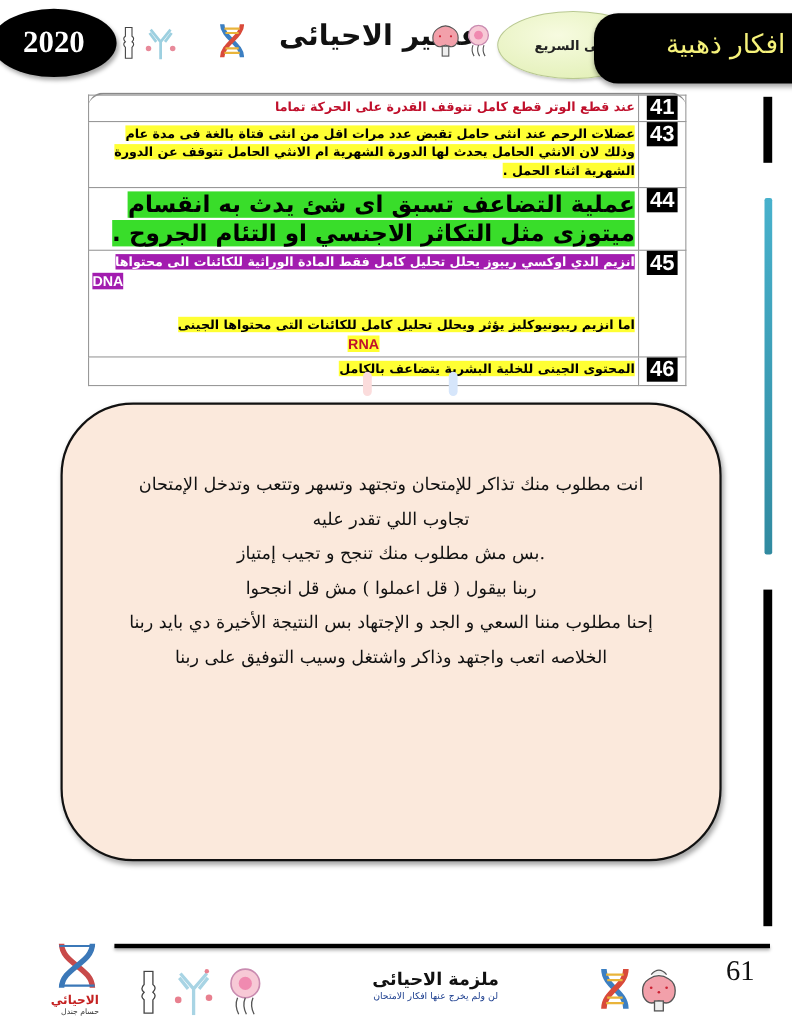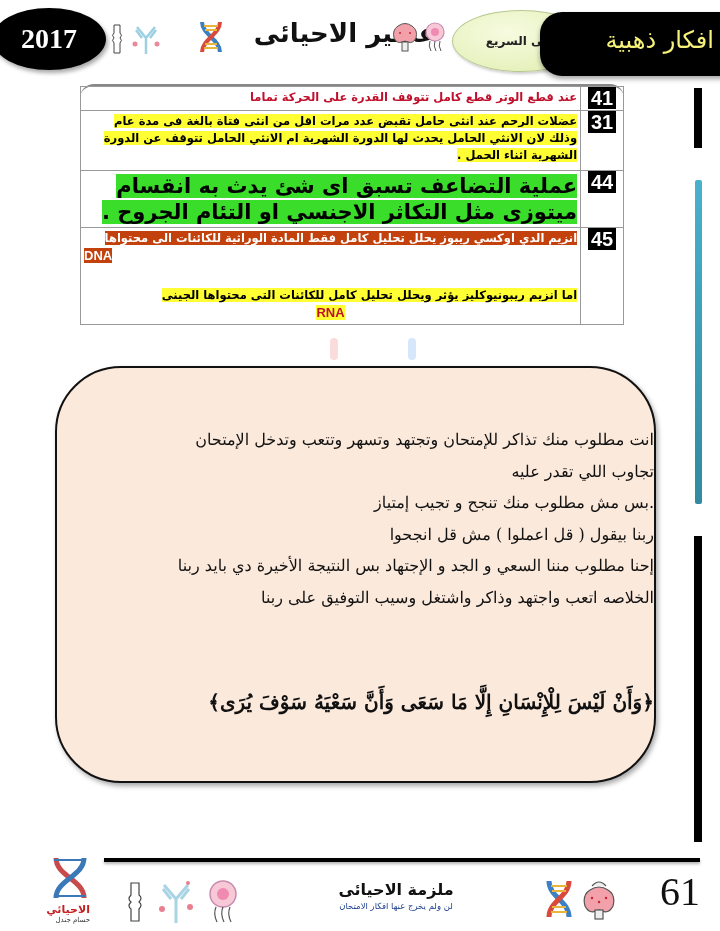--- a/index.html
+++ b/index.html
@@ -50,61 +50,61 @@
   table.facts { width: 544px; border-collapse: collapse; }
   table.facts td { border: 1px solid #999; vertical-align: top; padding: 0; }
   td.txt { width: 496px; direction: rtl; text-align: right; padding: 2px 3px !important; font-weight: bold; }
   td.num { width: 42px; text-align: center; }
   .num-box {
     display: inline-block; background: #000; color: #ffffff; font-weight: bold;
     font-family: "Liberation Sans", sans-serif; font-size: 20px; line-height: 22px; padding: 0 3px;
   }
   .hl-yellow { background: #ffff33; }
   .hl-green { background: #39dd2a; }
-  .hl-red { background: #c2410c; color: #fff; }
+  .hl-red { background: #a21caf; color: #fff; }
   .red-text { color: #c0102c; }
   .fs-s { font-size: 11.5px; line-height: 17px; }
   .fs-l { font-size: 21px; line-height: 26px; }
   .eng { font-family: "Liberation Sans", sans-serif; font-weight: bold; font-size: 13px; margin-top: 45px; }
   
   .bar { position: absolute; left: 694px; width: 8px; }
   .bar.black { background: #000; }
   .bar.teal { background: linear-gradient(#48b1cc, #318aa0); width: 7px; border-radius: 2px; }
   
   .msg-box {
     position: absolute; left: 55px; top: 366px; width: 597px; height: 413px;
     background: #fbe9dc; border: 2px solid #111; border-radius: 66px;
     box-shadow: 2px 3px 5px rgba(0,0,0,0.35);
-    direction: rtl; text-align: right; color: #111;
+    direction: rtl; text-align: center; color: #111;
     font-family: "DejaVu Serif", serif;
   }
   .msg-lines { position: absolute; top: 56px; left: 0; right: 0; }
   .msg-line { font-size: 16px; line-height: 31.5px; }
   .verse { position: absolute; top: 322px; left: 0; right: 0; font-size: 20px; font-weight: bold; }
   
   .footer-line {
     position: absolute; left: 104px; top: 858px; width: 252px; height: 4px; background: #000;
     box-shadow: 0 2px 3px rgba(0,0,0,0.3);
   }
   .footer-logo { position: absolute; left: 34px; top: 856px; width: 56px; height: 70px; text-align: right; }
   .footer-logo .brand { font-size: 11px; font-weight: bold; color: #c42121; direction: rtl; line-height: 12px; }
   .footer-logo .sub { font-size: 7px; color: #333; direction: rtl; line-height: 9px; }
   .footer-icons-left { position: absolute; left: 126px; top: 880px; display: flex; gap: 14px; align-items: center; }
   .footer-title { position: absolute; left: 326px; top: 880px; width: 140px; text-align: center; direction: rtl; }
   .footer-title .t1 { font-size: 16px; font-weight: bold; color: #111; line-height: 20px; }
   .footer-title .t2 { font-size: 8.5px; color: #1d3f8f; line-height: 12px; }
   .footer-icons-right { position: absolute; left: 546px; top: 878px; display: flex; gap: 10px; align-items: center; }
-  .page-num { position: absolute; left: 660px; top: 868px; font-family: "Liberation Serif", serif; font-size: 40px; color: #111; }
+  .page-num { position: absolute; left: 660px; top: 868px; font-family: "Liberation Serif", serif; font-size: 26px; color: #111; }
   .ghost-icons { position: absolute; top: 334px; left: 310px; width: 110px; height: 28px; }
 </style>
 </head>
 <body>
 
 <div class="year-badge">
-  <span>2017</span>
+  <span>2020</span>
 </div>
 
 <div class="header-icons-left">
   <svg width="14" height="30" viewBox="0 0 14 30">
     <path d="M4 1 h6 v8 q3 2 0 5 q3 2 0 5 v10 h-6 v-10 q-3 -3 0 -5 q-3 -3 0 -5z" fill="#fff" stroke="#444" stroke-width="1"></path>
   </svg>
   <svg width="28" height="30" viewBox="0 0 28 30">
     <path d="M14 30 V14 M14 14 L5 3 M14 14 L23 3 M10 14 L4 6 M18 14 L24 6" stroke="#9dd0e0" stroke-width="2.5" fill="none"></path>
     <circle cx="3" cy="20" r="2.5" fill="#e88a9a"></circle>
       <circle cx="25" cy="20" r="2.5" fill="#e88a9a"></circle>
@@ -150,40 +150,48 @@
       </td>
       <td class="num">
         <span class="num-box">41</span>
       </td>
     </tr>
     <tr style="height:60px">
       <td class="txt fs-s">
         <span class="hl-yellow">عضلات الرحم عند انثى حامل تقبض عدد مرات اقل من انثى فتاة بالغة فى مدة عام وذلك لان الانثي الحامل يحدث لها الدورة الشهرية ام الانثي الحامل تتوقف عن الدورة الشهرية اثناء الحمل .</span>
       </td>
       <td class="num">
-        <span class="num-box">31</span>
+        <span class="num-box">43</span>
       </td>
     </tr>
     <tr style="height:50px">
       <td class="txt fs-l">
         <span class="hl-green">عملية التضاعف تسبق اى شئ يدث به انقسام ميتوزى مثل التكاثر الاجنسي او التئام الجروح .</span>
       </td>
       <td class="num">
         <span class="num-box">44</span>
       </td>
     </tr>
     <tr style="height:76px">
       <td class="txt fs-s">
         <div style="text-align:right"><span class="hl-red">انزيم الدي اوكسي ريبوز يحلل تحليل كامل فقط المادة الوراثية للكائنات الى محتواها</span></div>
         <div style="text-align:left; direction:ltr"><span class="hl-red eng">DNA</span></div>
         <div style="text-align:right; margin-top:22px"><span class="hl-yellow">اما انزيم ريبونيوكليز يؤثر ويحلل تحليل كامل للكائنات التى محتواها الجينى</span></div>
         <div style="text-align:center"><span class="hl-yellow eng" style="color:#c0102c">RNA</span></div>
       </td>
       <td class="num">
         <span class="num-box">45</span>
+      </td>
+    </tr>
+    <tr style="height:26px">
+      <td class="txt fs-s">
+        <span class="hl-yellow">المحتوى الجينى للخلية البشرية يتضاعف بالكامل</span>
+      </td>
+      <td class="num">
+        <span class="num-box">46</span>
       </td>
     </tr>
   </tbody>
     </table>
 </div>
 
 <svg class="ghost-icons" viewBox="0 0 110 28">
   <rect x="20" y="4" width="8" height="22" rx="4" fill="#fbdcdc"></rect>
   <rect x="98" y="4" width="8" height="22" rx="4" fill="#d6e6fb"></rect>
 </svg>
@@ -194,21 +202,20 @@
 
 <div class="msg-box">
   <div class="msg-lines">
     <div class="msg-line">انت مطلوب منك تذاكر للإمتحان وتجتهد وتسهر وتتعب وتدخل الإمتحان</div>
     <div class="msg-line">تجاوب اللي تقدر عليه</div>
     <div class="msg-line">.بس مش مطلوب منك تنجح و تجيب إمتياز</div>
     <div class="msg-line">ربنا بيقول ( قل اعملوا ) مش قل انجحوا</div>
     <div class="msg-line">إحنا مطلوب مننا السعي و الجد و الإجتهاد بس النتيجة الأخيرة دي بايد ربنا</div>
     <div class="msg-line">الخلاصه اتعب واجتهد وذاكر واشتغل وسيب التوفيق على ربنا</div>
   </div>
-  <div class="verse">﴿وَأَنْ لَيْسَ لِلْإِنْسَانِ إِلَّا مَا سَعَى وَأَنَّ سَعْيَهُ سَوْفَ يُرَى﴾</div>
 </div>
 
 <div class="footer-line" style="left:104px;width:596px"></div>
 
 <div class="footer-logo">
   <svg width="40" height="44" viewBox="0 0 40 44">
     <path d="M6 2 C6 20 34 24 34 42" stroke="#c84a4a" stroke-width="5" fill="none"></path>
     <path d="M34 2 C34 20 6 24 6 42" stroke="#3b78b8" stroke-width="5" fill="none"></path>
     <path d="M4 4 H36 M4 40 H36" stroke="#3b78b8" stroke-width="2"></path>
   </svg>

